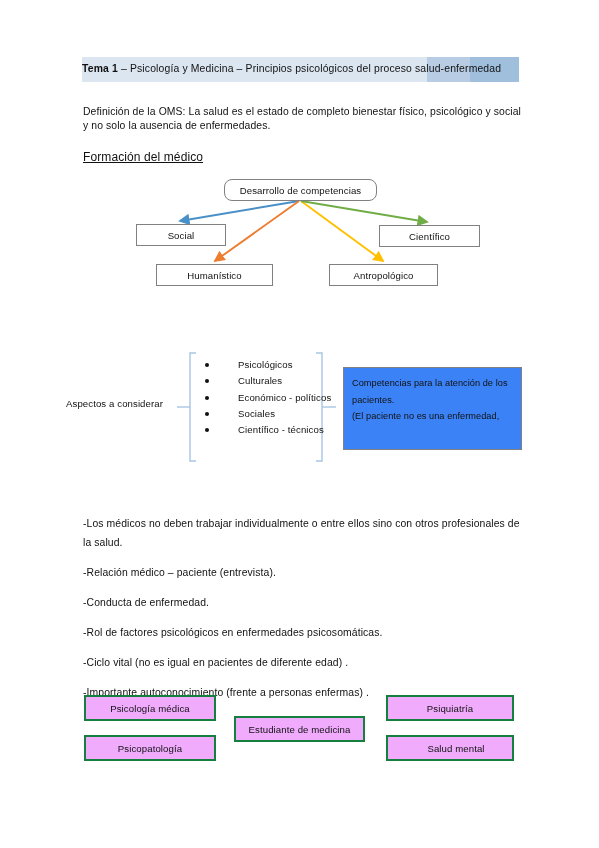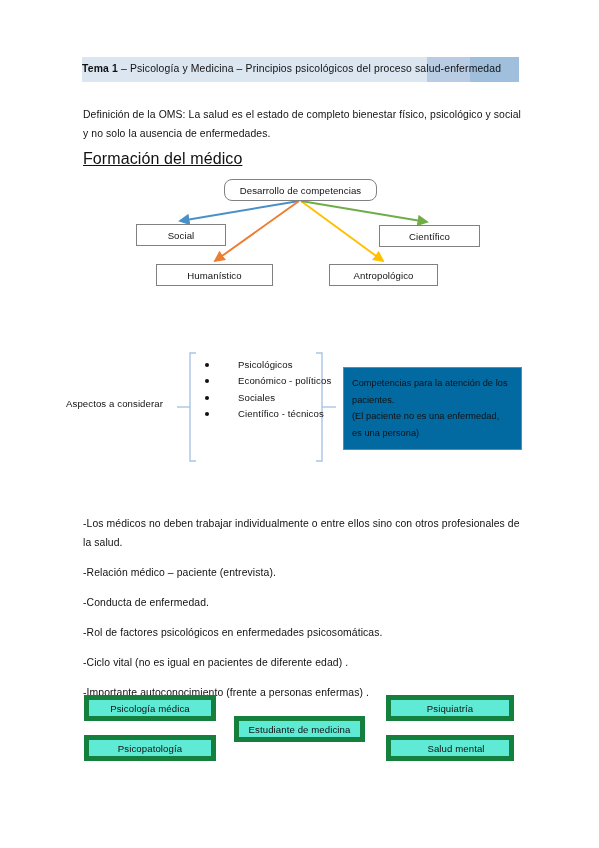--- a/index.html
+++ b/index.html
@@ -48,34 +48,34 @@
     letter-spacing: 0.15px;
     white-space: nowrap;
     color: #111111;
   }
   .title-text b { font-weight: 700; }
 
   
   .para {
     position: absolute;
     font-size: 10.4px;
-    line-height: 19px;
+    line-height: 14px;
     color: #111111;
     letter-spacing: 0.1px;
   }
   .para-def {
     left: 83px;
     top: 105px;
     width: 438px;
   }
   .sub-head {
     position: absolute;
     left: 83px;
     top: 150px;
-    font-size: 16px;
+    font-size: 12px;
     text-decoration: underline;
     color: #111111;
     letter-spacing: 0.1px;
   }
 
   
   .dbox {
     position: absolute;
     border: 1px solid #808080;
     background: #ffffff;
@@ -136,21 +136,21 @@
     background: #111111;
   }
 
   .comp-box {
     position: absolute;
     left: 343px;
     top: 367px;
     width: 179px;
     height: 83px;
     border: 1px solid #808080;
-    background: #0369a1;
+    background: #3b82f6;
     box-sizing: border-box;
     padding: 7px 7px 0 8px;
     font-size: 9.2px;
     line-height: 16.5px;
     color: #111111;
     letter-spacing: 0.05px;
   }
 
   
   .dash-list {
@@ -163,22 +163,22 @@
     font-size: 10.4px;
     line-height: 19px;
     color: #111111;
     margin-bottom: 11px;
     letter-spacing: 0.1px;
   }
 
   
   .bbox {
     position: absolute;
-    border: 5px solid #15803d;
-    background: #5eead4;
+    border: 2px solid #15803d;
+    background: #f0abfc;
     font-size: 9.6px;
     color: #111111;
     display: flex;
     align-items: center;
     justify-content: center;
     box-sizing: border-box;
     letter-spacing: 0.1px;
     text-align: right;
   }
   .bb-psicologia-medica { left: 84px;  top: 695px; width: 132px; height: 26px; }
@@ -239,30 +239,30 @@
 
     <path d="M316,353 L322,353 L322,461 L316,461" fill="none" stroke="#A8C6E3" stroke-width="1.4"></path>
 
     <line x1="322" y1="407" x2="336" y2="407" stroke="#A8C6E3" stroke-width="1.4"></line>
   </svg>
 
   <div class="aspectos-label">Aspectos a considerar</div>
 
   <ul class="bullet-list">
     <li>Psicológicos</li>
+    <li>Culturales</li>
     <li>Económico - políticos</li>
     <li>Sociales</li>
     <li>Científico - técnicos</li>
   </ul>
 
   <div class="comp-box">
     <div>Competencias para la atención de los</div>
     <div>pacientes.</div>
     <div>(El paciente no es una enfermedad,</div>
-    <div>es una persona)</div>
   </div>
 
   <div class="dash-list">
     <div class="dash-item">-Los médicos no deben trabajar individualmente o entre ellos sino con otros profesionales de la salud.</div>
     <div class="dash-item">-Relación médico – paciente (entrevista).</div>
     <div class="dash-item">-Conducta de enfermedad.</div>
     <div class="dash-item">-Rol de factores psicológicos en enfermedades psicosomáticas.</div>
     <div class="dash-item">-Ciclo vital (no es igual en pacientes de diferente edad) .</div>
     <div class="dash-item">-Importante autoconocimiento (frente a personas enfermas) .</div>
   </div>

